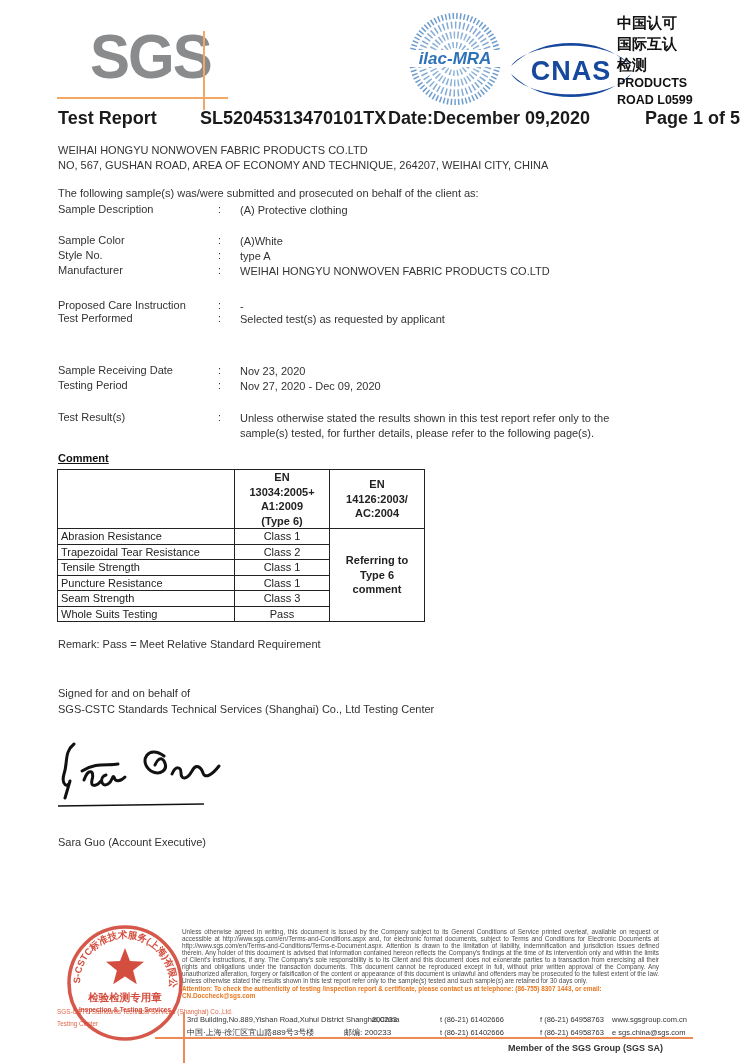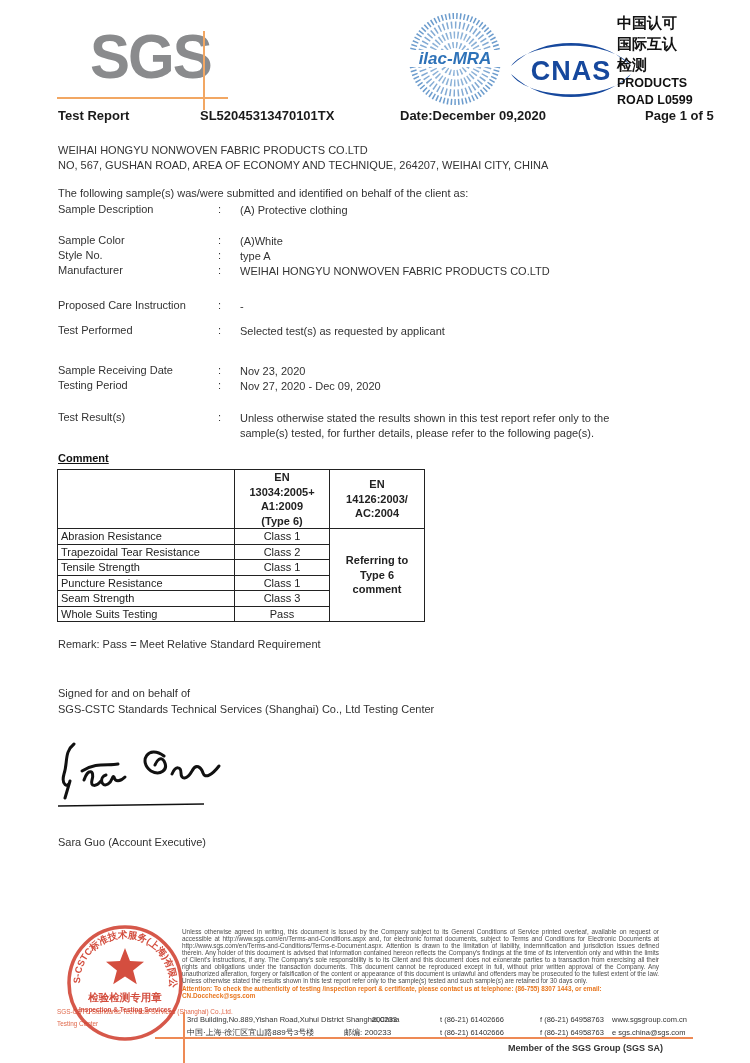--- a/index.html
+++ b/index.html
@@ -13,22 +13,22 @@
 
   
   .sgs-logo{left:90px;top:22px;font-size:60px;font-weight:900;color:#8a8b8d;
     letter-spacing:-2px;transform:scaleY(1.04);}
   .rule-h{left:57px;top:97px;width:171px;height:2px;background:#f2a763;}
   .rule-v{left:203px;top:31px;width:2px;height:79px;background:#f2a763;}
   .ilac-wrap{left:408px;top:12px;}
   .cnas-wrap{left:505px;top:36px;}
   .accred-cn{left:617px;top:12px;line-height:21px;font-size:15px;font-weight:bold;color:#111;}
   .accred-en{font-size:12.5px;line-height:17px;}
-  .titlebar{top:108px;font-size:13px;font-weight:bold;color:#1a1a1a;}
-  .t-report{left:58px;} .t-no{left:200px;} .t-date{left:400px;} .t-page{left:613px;padding-left:32px;}
+  .titlebar{top:108px;font-size:18px;font-weight:bold;color:#1a1a1a;}
+  .t-report{left:58px;} .t-no{left:200px;} .t-date{left:388px;} .t-page{left:613px;padding-left:32px;}
 
   
   .body-text{font-size:11px;color:#333;}
   .client{left:58px;top:143px;line-height:15px;}
   .intro{left:58px;top:187px;}
   .frow{left:58px;display:flex;width:640px;}
   .frow .lbl{width:160px;flex:none;}
   .frow .col{width:22px;flex:none;}
   .frow .val{flex:1;line-height:15px;}
 
@@ -104,21 +104,21 @@
   <div class="abs titlebar t-report">Test Report</div>
   <div class="abs titlebar t-no">SL52045313470101TX</div>
   <div class="abs titlebar t-date">Date:December 09,2020</div>
   <div class="abs titlebar t-page">Page 1 of 5</div>
 
   <div class="abs body-text client">
     <div>WEIHAI HONGYU NONWOVEN FABRIC PRODUCTS CO.LTD</div>
     <div>NO, 567, GUSHAN ROAD, AREA OF ECONOMY AND TECHNIQUE, 264207, WEIHAI CITY, CHINA</div>
   </div>
 
-  <div class="abs body-text intro">The following sample(s) was/were submitted and identified on behalf of the client as:</div>
+  <div class="abs body-text intro">The following sample(s) was/were submitted and prosecuted on behalf of the client as:</div>
 
   <div class="abs body-text frow" style="top:203px">
     <span class="lbl">Sample Description</span>
     <span class="col">:</span>
     <span class="val">(A) Protective clothing</span>
   </div>
   <div class="abs body-text frow" style="top:234px">
     <span class="lbl">Sample Color</span>
     <span class="col">:</span>
     <span class="val">(A)White</span>
@@ -131,21 +131,21 @@
   <div class="abs body-text frow" style="top:264px">
     <span class="lbl">Manufacturer</span>
     <span class="col">:</span>
     <span class="val">WEIHAI HONGYU NONWOVEN FABRIC PRODUCTS CO.LTD</span>
   </div>
   <div class="abs body-text frow" style="top:299px">
     <span class="lbl">Proposed Care Instruction</span>
     <span class="col">:</span>
     <span class="val">-</span>
   </div>
-  <div class="abs body-text frow" style="top:324px">
+  <div class="abs body-text frow" style="top:312px">
     <span class="lbl">Test Performed</span>
     <span class="col">:</span>
     <span class="val">Selected test(s) as requested by applicant</span>
   </div>
   <div class="abs body-text frow" style="top:364px">
     <span class="lbl">Sample Receiving Date</span>
     <span class="col">:</span>
     <span class="val">Nov 23, 2020</span>
   </div>
   <div class="abs body-text frow" style="top:379px">

